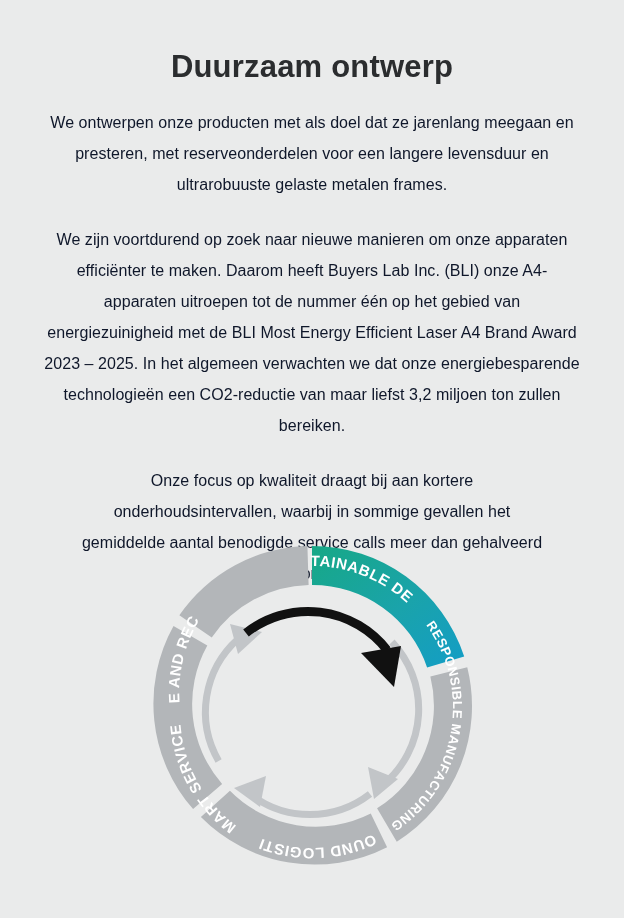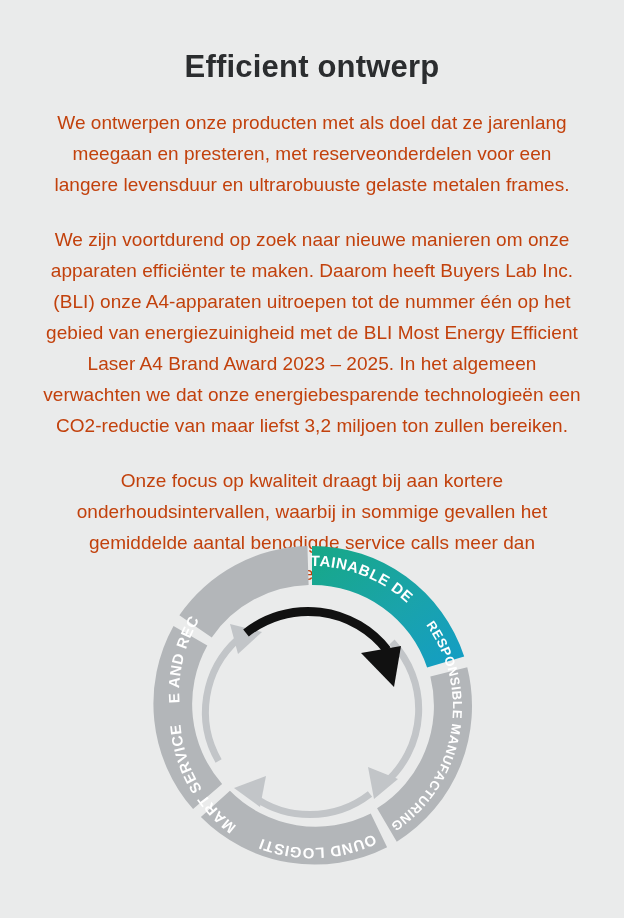--- a/index.html
+++ b/index.html
@@ -31,23 +31,23 @@
     padding-top: 48px;
     line-height: 1.2;
   }
   .body-copy {
     margin: 0 auto;
     width: 540px;
     padding-top: 22px;
   }
   .para {
     text-align: center;
-    font-size: 19px;
+    font-size: 16px;
     line-height: 31px;
-    color: #c2410c;
+    color: #0f172a;
     margin: 0 0 24px 0;
     letter-spacing: 0.05px;
   }
   .para:last-child { margin-bottom: 0; }
   .para.p3 { width: 480px; margin-left: auto; margin-right: auto; }
 
   .diagram-wrap {
     position: absolute;
     left: 0;
     top: 536px;
@@ -57,21 +57,21 @@
   .diagram {
     display: block;
     margin: 0 auto;
   }
 </style>
 </head>
 <body>
 
 <div class="page">
 
-  <h1 class="heading">Efficient ontwerp</h1>
+  <h1 class="heading">Duurzaam ontwerp</h1>
 
   <div class="body-copy">
     <p class="para p1">We ontwerpen onze producten met als doel dat ze jarenlang meegaan en presteren, met reserveonderdelen voor een langere levensduur en ultrarobuuste gelaste metalen frames.</p>
     <p class="para p2">We zijn voortdurend op zoek naar nieuwe manieren om onze apparaten efficiënter te maken. Daarom heeft Buyers Lab Inc. (BLI) onze A4-apparaten uitroepen tot de nummer één op het gebied van energiezuinigheid met de BLI Most Energy Efficient Laser A4 Brand Award 2023 – 2025. In het algemeen verwachten we dat onze energiebesparende technologieën een CO2-reductie van maar liefst 3,2 miljoen ton zullen bereiken.</p>
     <p class="para p3">Onze focus op kwaliteit draagt bij aan kortere onderhoudsintervallen, waarbij in sommige gevallen het gemiddelde aantal benodigde service calls meer dan gehalveerd wordt.</p>
   </div>
 
   <div class="diagram-wrap">
     <svg class="diagram" width="340" height="340" viewBox="0 0 340 340">
       <defs>

